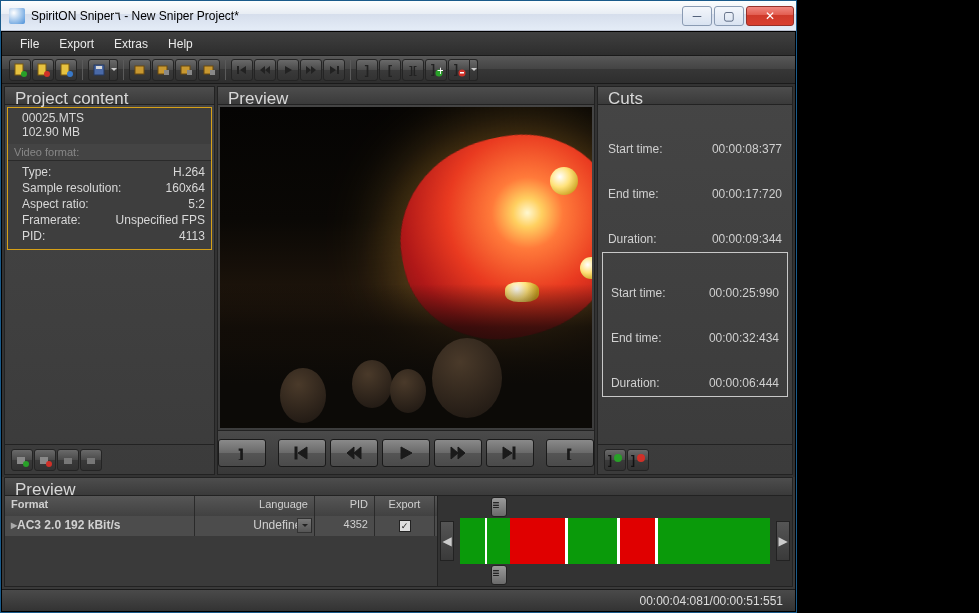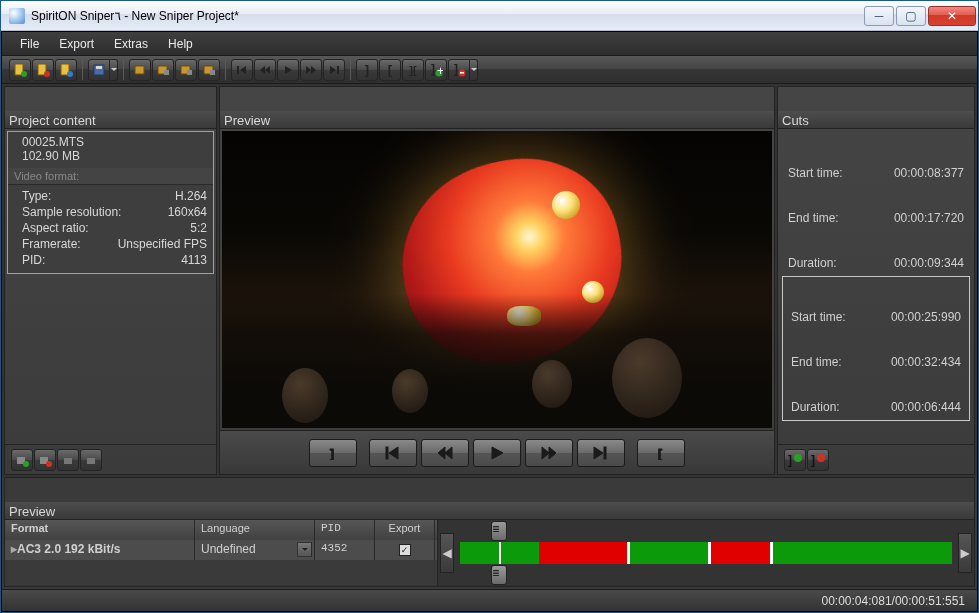--- a/index.html
+++ b/index.html
@@ -1,18 +1,18 @@
 <!DOCTYPE html>
 <html><head>
 <meta charset="utf-8">
 <style>
 * { margin: 0; padding: 0; box-sizing: border-box; font-family: "Segoe UI", Tahoma, sans-serif; font-size: 12px; }
 body { background: #000; overflow: hidden; }
 
-.window { width: 979px; height: 613px; background: #fff; border: 1px solid #1a5a8a; display: flex; flex-direction: column; box-shadow: 0 0 0 3px rgba(0,0,0,.15) inset; }
+.window { width: 797px; height: 613px; background: #fff; border: 1px solid #1a5a8a; display: flex; flex-direction: column; box-shadow: 0 0 0 3px rgba(0,0,0,.15) inset; }
 
 .titlebar { height: 30px; background: linear-gradient(#fdfefe,#e8edf4 45%,#d6deec 46%,#e4ecf7); display: flex; align-items: center; padding: 0 2px 0 8px; border-bottom: 1px solid #b6bccb; }
 .titlebar .icon { width: 16px; height: 16px; margin-right: 6px; background: radial-gradient(circle at 30% 30%, #fff, #4a90d9); border-radius: 2px; }
 .titlebar .title { flex: 1; color: #000; }
 .win-btns { display: flex; gap: 2px; }
 .win-btn { width: 30px; height: 20px; border: 1px solid #8a9bb3; border-radius: 3px; display: flex; align-items: center; justify-content: center; background: linear-gradient(#f3f6fb,#d9e3f1); font-family: Arial; font-size: 12px; color: #3a4a66; cursor: pointer; }
 .win-btn.close { width: 48px; background: linear-gradient(#f08880,#e25c4f 45%,#cf3a2b 46%,#d9402f); color: #fff; border-color: #963028; }
 
 .app { flex: 1; background: #3a3a3a; display: flex; flex-direction: column; border: 1px solid #000; }
 
@@ -22,21 +22,21 @@
 .toolbar { height: 28px; background: linear-gradient(#585858,#434343 49%,#363636 50%,#2e2e2e); display: flex; align-items: center; padding: 0 4px; border-bottom: 1px solid #1a1a1a; }
 .tb-group { display: flex; align-items: center; gap: 1px; padding: 0 3px; }
 .tb-sep { width: 1px; height: 20px; background: #222; margin: 0 2px; border-right: 1px solid #5a5a5a; }
 .tb-btn { width: 22px; height: 22px; border: 1px solid #242424; border-radius: 3px; background: linear-gradient(#6a6a6a,#4a4a4a 49%,#3a3a3a 50%,#323232); display: flex; align-items: center; justify-content: center; font-size: 10px; color: #ddd; cursor: pointer; }
 .tb-btn svg { width: 14px; height: 14px; }
 .tb-dd { width: 8px; height: 22px; border: 1px solid #242424; border-left: none; border-radius: 0 3px 3px 0; background: linear-gradient(#6a6a6a,#4a4a4a 49%,#3a3a3a 50%,#323232); display: flex; align-items: center; justify-content: center; cursor: pointer; }
 .tb-dd::after { content: ""; border: 3px solid transparent; border-top-color: #ccc; margin-top: 3px; }
 
 .main { flex: 1; display: flex; background: #333; padding: 2px; gap: 2px; min-height: 0; }
 .panel { background: linear-gradient(#454545,#3b3b3b); border: 1px solid #222; display: flex; flex-direction: column; }
-.panel-hd { height: 18px; background: linear-gradient(#4d4d4d,#3a3a3a); color: #d8d8d8; font-size: 13px; padding: 2px 4px; border-bottom: 1px solid #222; margin-top: 24px; }
+.panel-hd { height: 18px; background: linear-gradient(#4d4d4d,#3a3a3a); color: #d8d8d8; font-size: 17px; padding: 2px 10px; border-bottom: 1px solid #222; }
 .panel-body { flex: 1; padding: 2px; overflow: hidden; }
 
 .left { width: 213px; }
 .info-box { border: 1px solid #d6a017; background: #3e3e3e; margin-bottom: 0; }
 .info-hd { background: #444; color: #888; font-size: 11px; padding: 2px 6px; border-bottom: 1px solid #2a2a2a; }
 .info-body { padding: 3px 6px 5px 14px; color: #d8d8d8; font-size: 11px; }
 .info-row { display: flex; justify-content: space-between; line-height: 16px; }
 .info-row .v { text-align: right; }
 
 .left-btns { height: 30px; display: flex; align-items: center; gap: 1px; padding: 3px 6px; border-top: 1px solid #222; }
@@ -65,21 +65,21 @@
 .cut-row { display: flex; justify-content: space-between; line-height: 17px; margin-top: 28px; }
 .right-btns { height: 30px; display: flex; align-items: center; gap: 1px; padding: 3px 6px; border-top: 1px solid #222; }
 .br-icon { width: 12px; display: inline-block; text-align: center; font-weight: bold; }
 
 .timeline { height: 110px; border: 1px solid #222; background: #3a3a3a; margin: 0 2px 2px 2px; display: flex; flex-direction: column; }
 .tl-body { flex: 1; display: flex; }
 .tl-table { width: 433px; border-right: 1px solid #222; }
 .tl-th { display: flex; background: linear-gradient(#565656,#414141); height: 20px; }
 .tl-th div, .tl-tr div { border-right: 1px solid #2a2a2a; padding: 2px 6px; color: #d0d0d0; font-size: 11px; white-space: nowrap; overflow: hidden; }
 .tl-tr { display: flex; background: #4c4c4c; height: 20px; }
-.c-fmt { width: 190px; font-weight: bold; } .c-lang { width: 120px; position: relative; } .c-pid { width: 60px; text-align: left; font-family: Liberation Mono, monospace; } .c-exp { width: 60px; text-align: center; }
+.c-fmt { width: 190px; font-weight: bold; } .c-lang { width: 120px; position: relative; text-align: right; } .c-pid { width: 60px; text-align: right; } .c-exp { width: 60px; text-align: center; }
 .dd-btn { position: absolute; right: 2px; top: 2px; width: 15px; height: 15px; background: linear-gradient(#777,#555); border: 1px solid #333; display: flex; align-items: center; justify-content: center; }
 .dd-btn::after { content:""; border: 3px solid transparent; border-top-color: #222; margin-top: 3px; }
 .chk { width: 12px; height: 12px; border: 1px solid #222; background: #ddd; display: inline-flex; align-items: center; justify-content: center; margin-top: 2px; font-size: 9px; color: #222; }
 
 .tl-track { flex: 1; position: relative; background: #333; }
 .track-arrow { position: absolute; top: 50%; width: 14px; height: 40px; transform: translateY(-50%); background: linear-gradient(#555,#3a3a3a); border: 1px solid #222; display: flex; align-items: center; justify-content: center; color: #ccc; cursor: pointer; }
 .track-arrow.l { left: 2px; } .track-arrow.r { right: 2px; }
 .track { position: absolute; left: 22px; right: 22px; top: 22px; bottom: 22px; background: #2a2a2a; }
 .seg { position: absolute; top: 0; bottom: 0; }
 .seg.green { background: #0a9a0a; } .seg.red { background: #e00000; }

